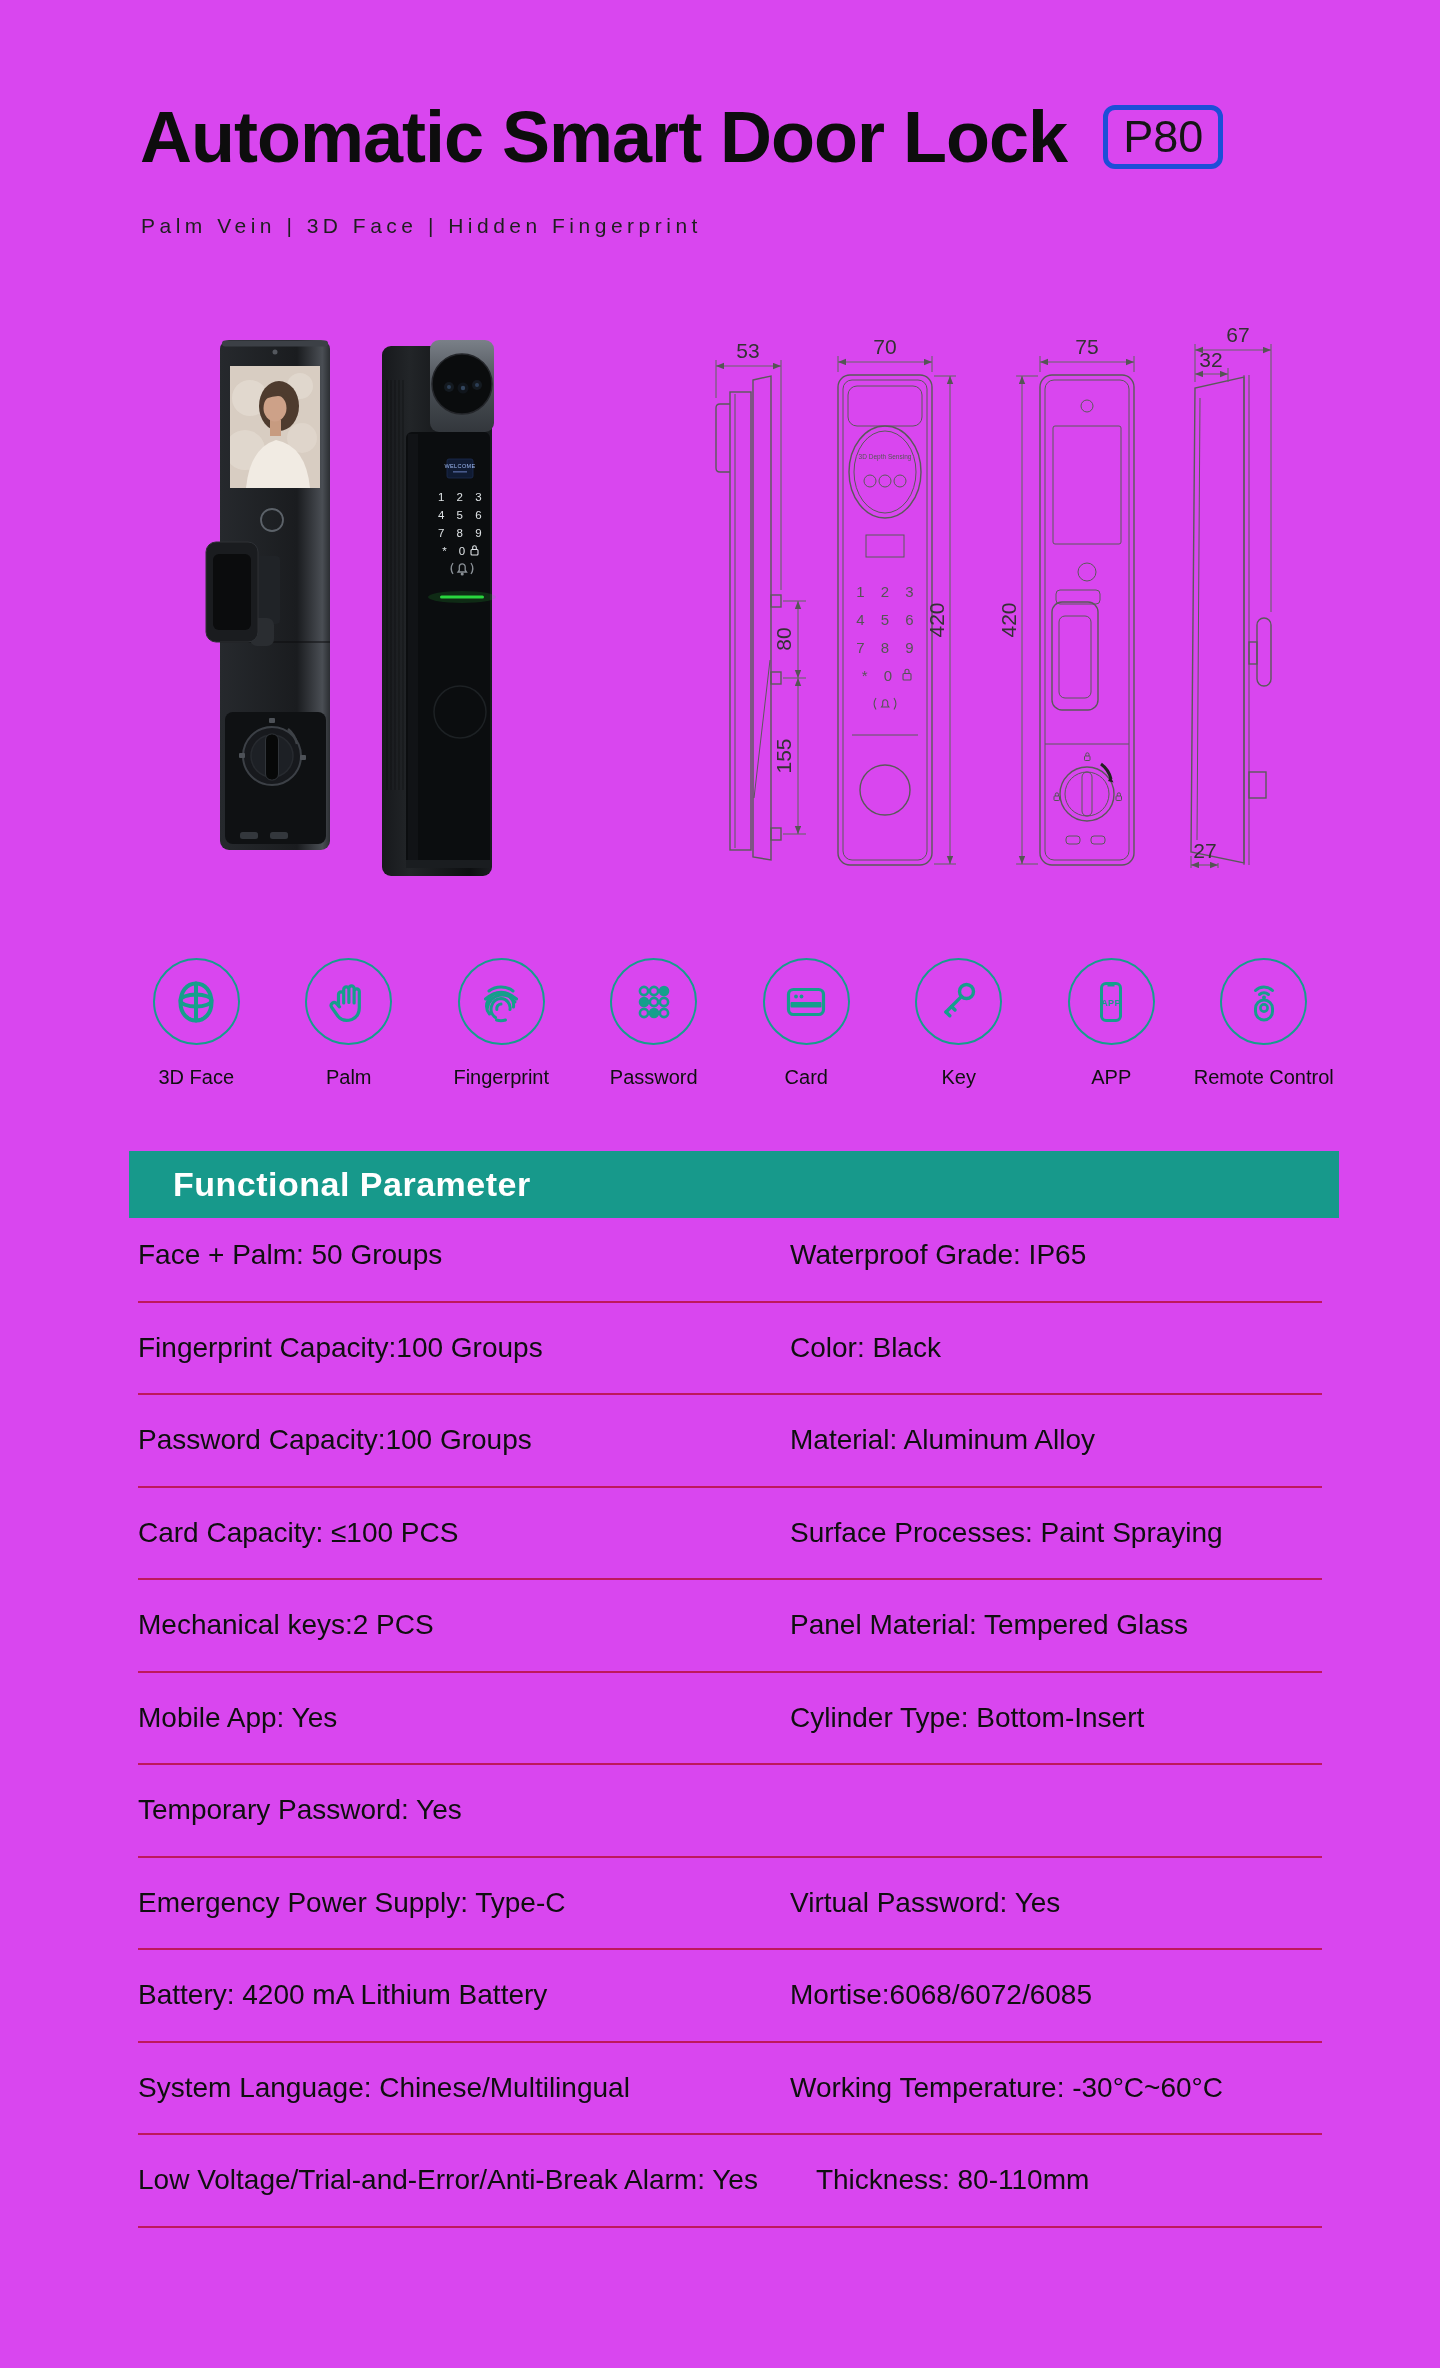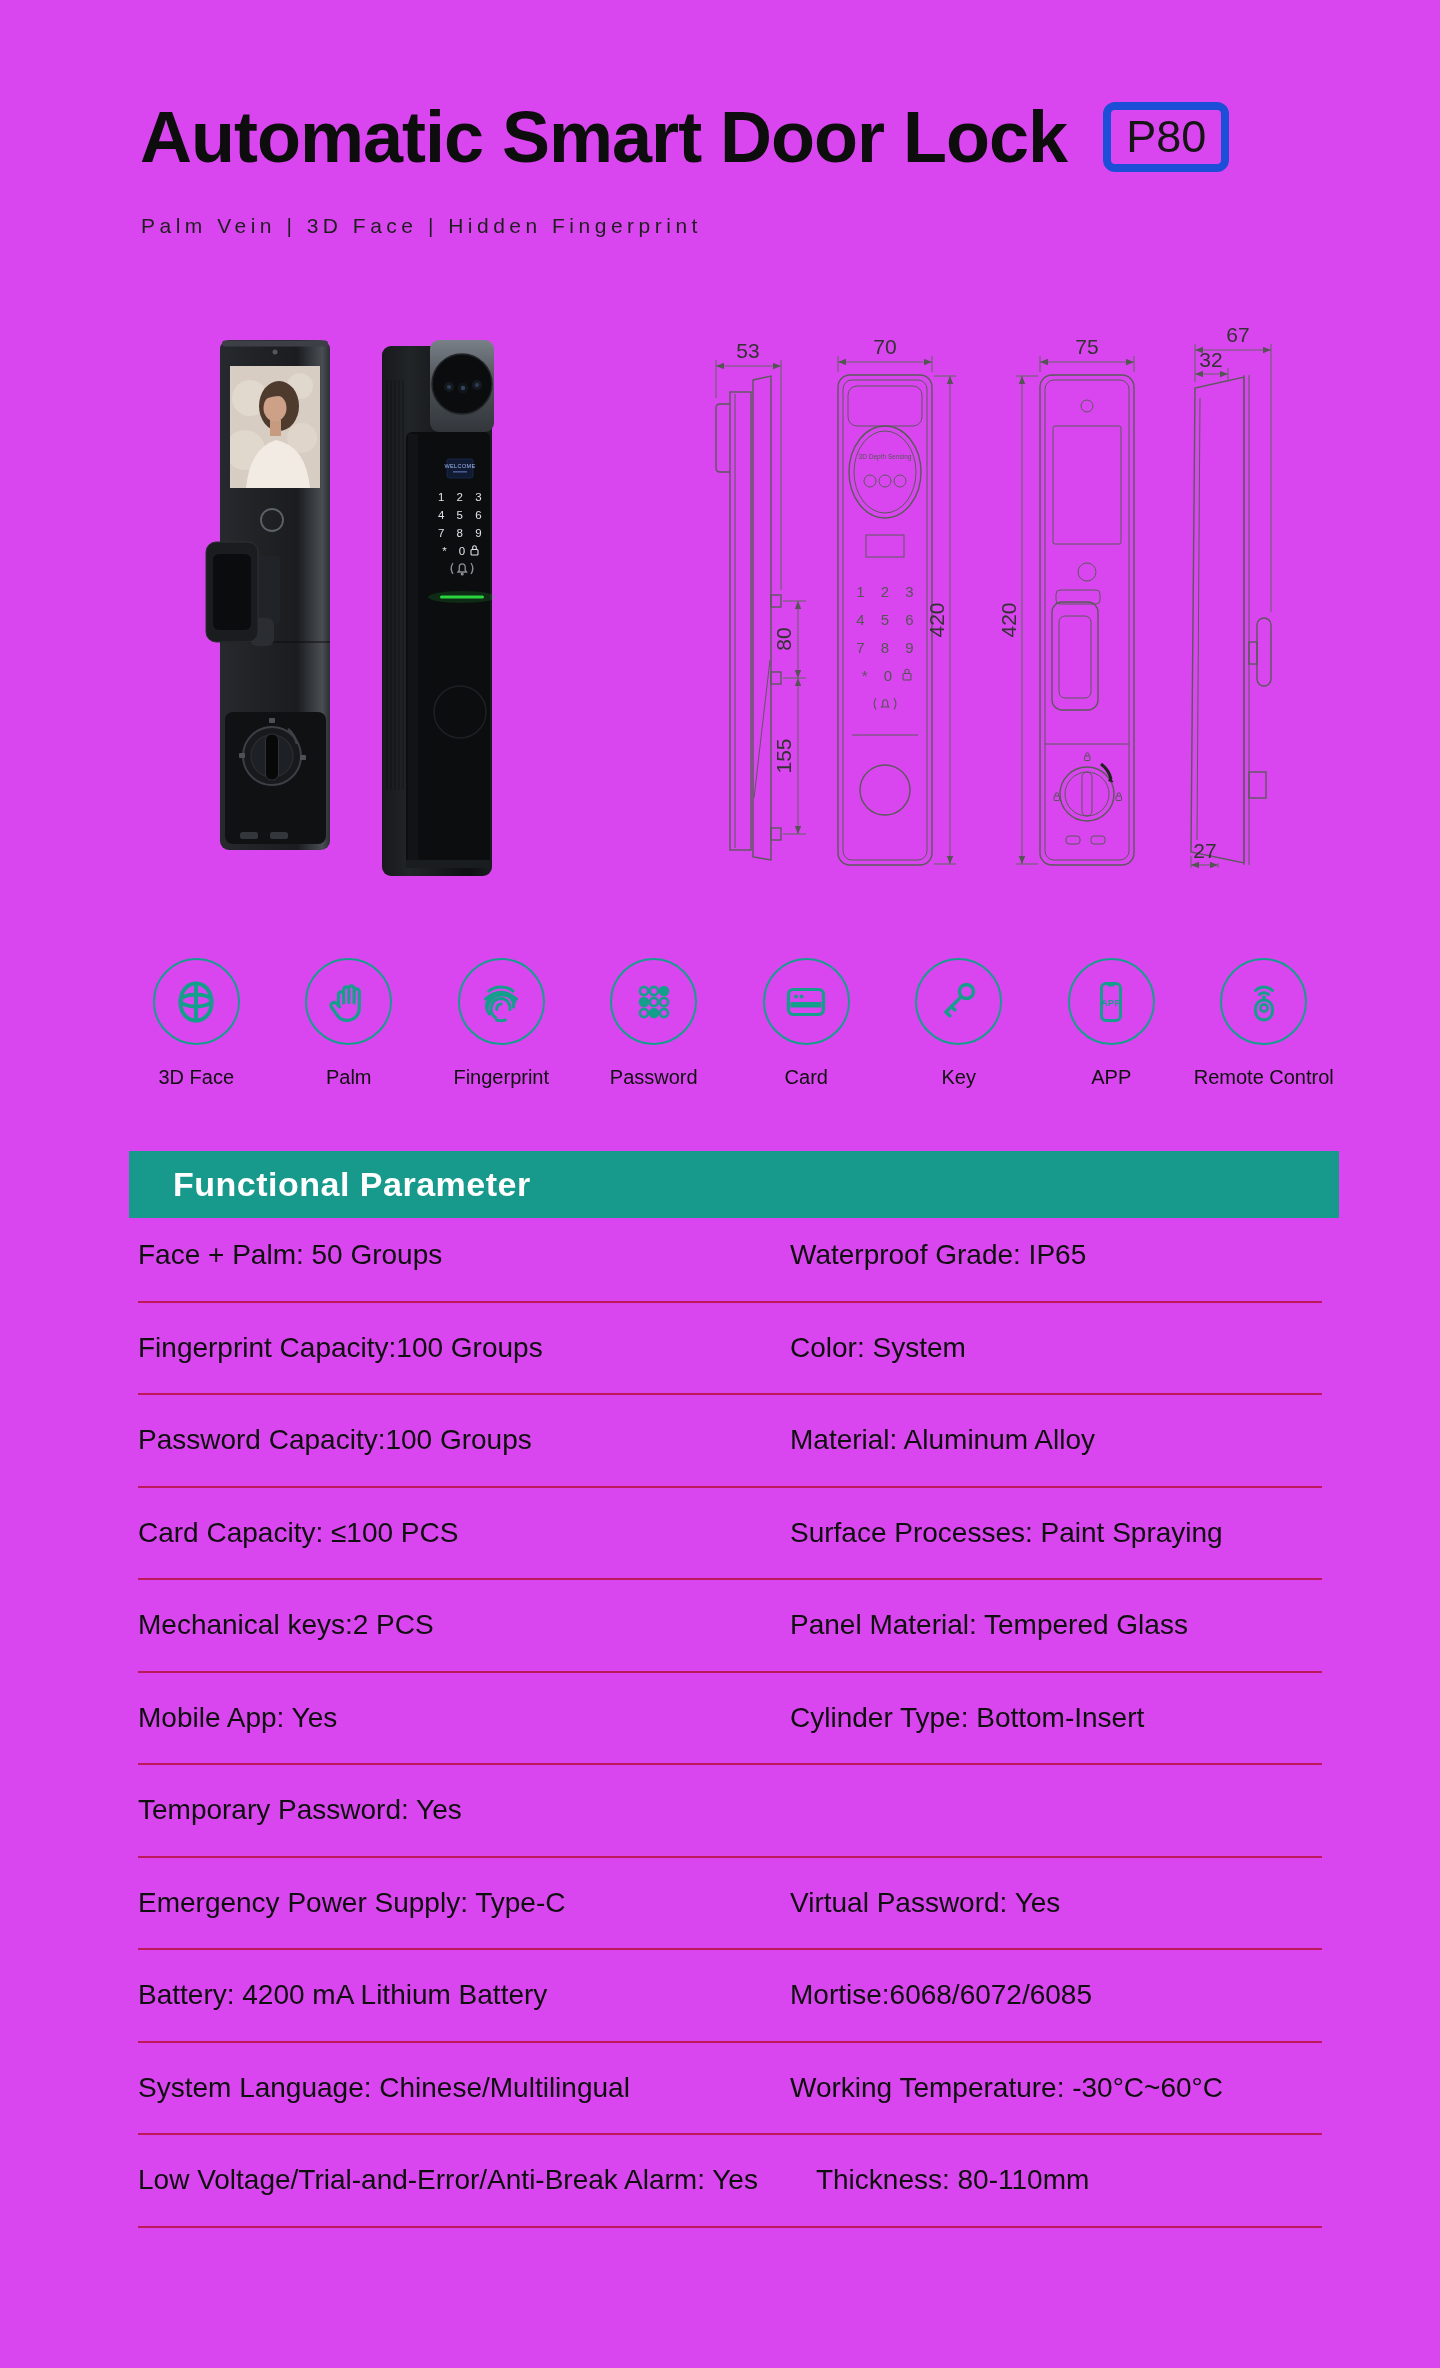--- a/index.html
+++ b/index.html
@@ -1,21 +1,21 @@
 <!DOCTYPE html>
 <html style="--accent: #169e8c; --banner: #17998b;"><head>
 <meta charset="utf-8">
 <style>
   html,body{margin:0;padding:0;background:#fff;}
   .page{position:relative;width:1440px;height:2368px;background:#d946ef;overflow:hidden;
         font-family:"Liberation Sans",sans-serif;color:#111;}
   
   .title-row{position:absolute;left:140px;top:96px;display:flex;align-items:center;}
   .title-row h1{margin:0;font-size:72px;font-weight:700;letter-spacing:-1px;color:#0d0d0d;white-space:nowrap;}
-  .badge{margin-left:36px;border:8px solid #1d4ed8;border-radius:12px;padding:1px 15px;
+  .badge{margin-left:36px;border:5px solid #1d4ed8;border-radius:12px;padding:1px 15px;
          font-size:45px;font-weight:400;color:#151515;line-height:1.15;}
   .subtitle{position:absolute;left:141px;top:214px;font-size:21px;letter-spacing:4.5px;color:#1f1f1f;white-space:nowrap;}
   
   .visual{position:absolute;left:150px;top:320px;}
   
   .features{position:absolute;left:120px;top:958px;width:1220px;display:flex;}
   .feature{flex:1 1 0;display:flex;flex-direction:column;align-items:center;}
   .fi{width:87px;height:87px;border:2px solid var(--accent,#169e8c);border-radius:50%;
       display:flex;align-items:center;justify-content:center;box-sizing:border-box;}
   .fi svg .s{stroke:var(--accent,#169e8c);fill:none;stroke-linecap:round;stroke-linejoin:round;}
@@ -401,21 +401,21 @@
     <span>Functional Parameter</span>
   </div>
 
   <div class="specs">
     <div class="srow">
       <div class="scell l">Face + Palm: 50 Groups</div>
       <div class="scell r">Waterproof Grade: IP65</div>
     </div>
     <div class="srow">
       <div class="scell l">Fingerprint Capacity:100 Groups</div>
-      <div class="scell r">Color: System</div>
+      <div class="scell r">Color: Black</div>
     </div>
     <div class="srow">
       <div class="scell l">Password Capacity:100 Groups</div>
       <div class="scell r">Material: Aluminum Alloy</div>
     </div>
     <div class="srow">
       <div class="scell l">Card Capacity: ≤100 PCS</div>
       <div class="scell r">Surface Processes: Paint Spraying</div>
     </div>
     <div class="srow">

